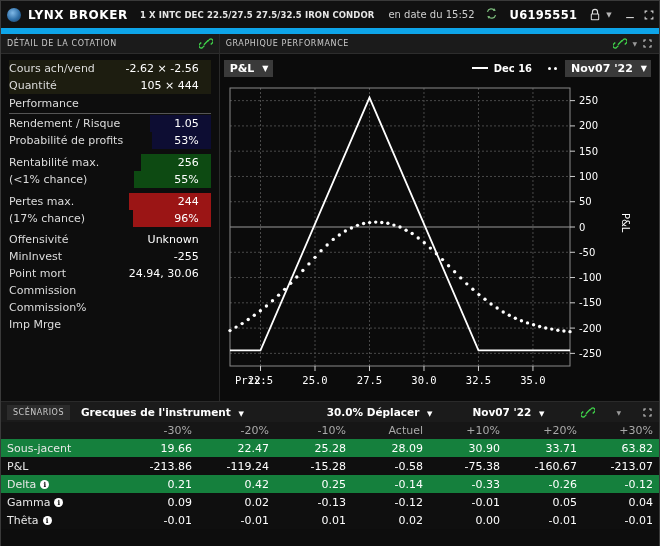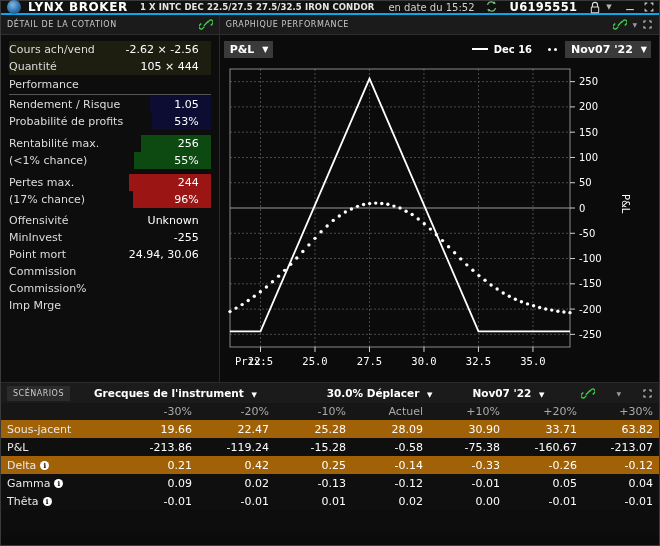--- a/index.html
+++ b/index.html
@@ -19,27 +19,27 @@
     width: 660px;
     height: 546px;
     position: relative;
     background: #0b0b0b;
     box-sizing: border-box;
     border: 1px solid #3a3a3a;
   }
 
   
   #titlebar {
-    height: 14px;
+    height: 33px;
     display: flex;
     align-items: center;
     background: #111111;
     padding: 0 6px;
     box-sizing: border-box;
-    border-bottom: 2px solid #0ea5e9;
+    border-bottom: 6px solid #0ea5e9;
   }
   .tb-logo {
     width: 14px; height: 14px;
     border-radius: 50%;
     background: radial-gradient(circle at 40% 35%, #7fb8e6 0%, #2f6fa8 55%, #1a3c5e 100%);
     margin-right: 7px;
     flex: 0 0 auto;
   }
   .tb-brand {
     font-family: "DejaVu Sans", sans-serif;
@@ -252,21 +252,21 @@
     padding: 0 6px;
     box-sizing: border-box;
   }
   .scen-tab {
     font-size: 8px;
     letter-spacing: 0.5px;
     color: #c9c9c9;
     text-transform: uppercase;
     background: #2b2b2b;
     padding: 3px 6px;
-    margin-right: 24px;
+    margin-right: 11px;
     white-space: nowrap;
   }
   .scen-sel {
     font-size: 10.5px;
     font-weight: bold;
     color: #ffffff;
     white-space: nowrap;
   }
   .scen-arrow { font-size: 7px; color:#ffffff; margin-left:4px; }
   .scen-right {
@@ -295,21 +295,21 @@
     text-align: right;
     padding: 1px 6px 1px 2px;
     height: 16px;
     white-space: nowrap;
   }
   table.scenario td.firstcol {
     text-align: left;
     color: #e8e8e8;
     padding-left: 6px;
   }
-  table.scenario tr.odd td { background: #a16207; margin-left: 28px; }
+  table.scenario tr.odd td { background: #15803d; margin-left: 28px; }
   table.scenario tr.even td { background: #0f0f0f; }
   .info-dot {
     display: inline-block;
     width: 9px; height: 9px;
     border-radius: 50%;
     background: #ffffff;
     color: #000000;
     font-size: 7px;
     font-weight: bold;
     line-height: 9px;

